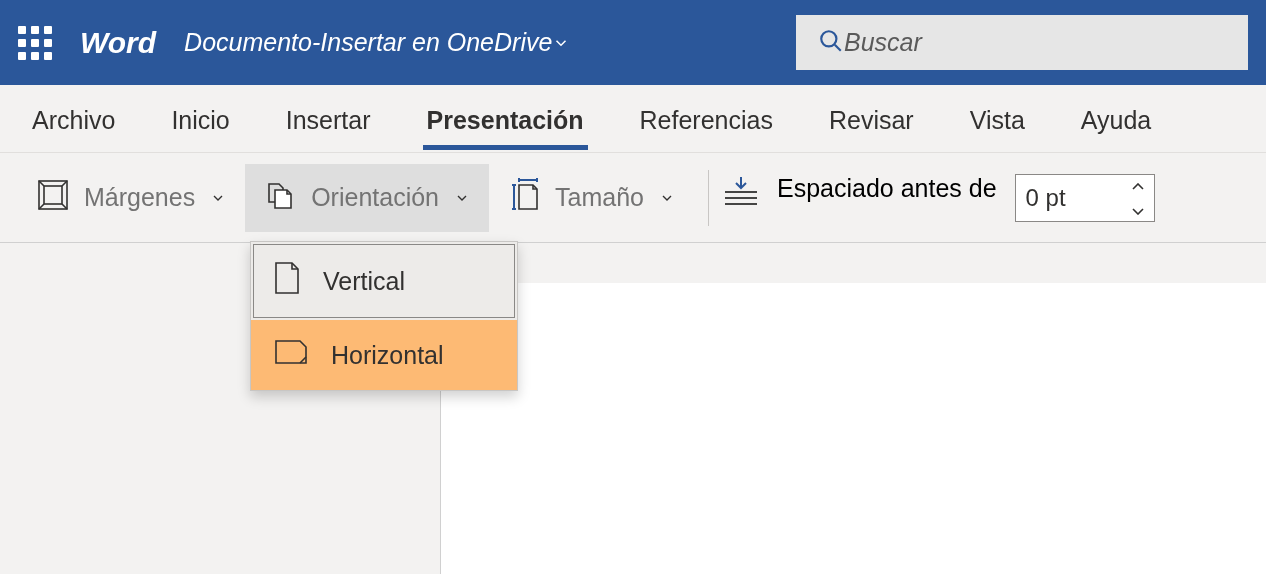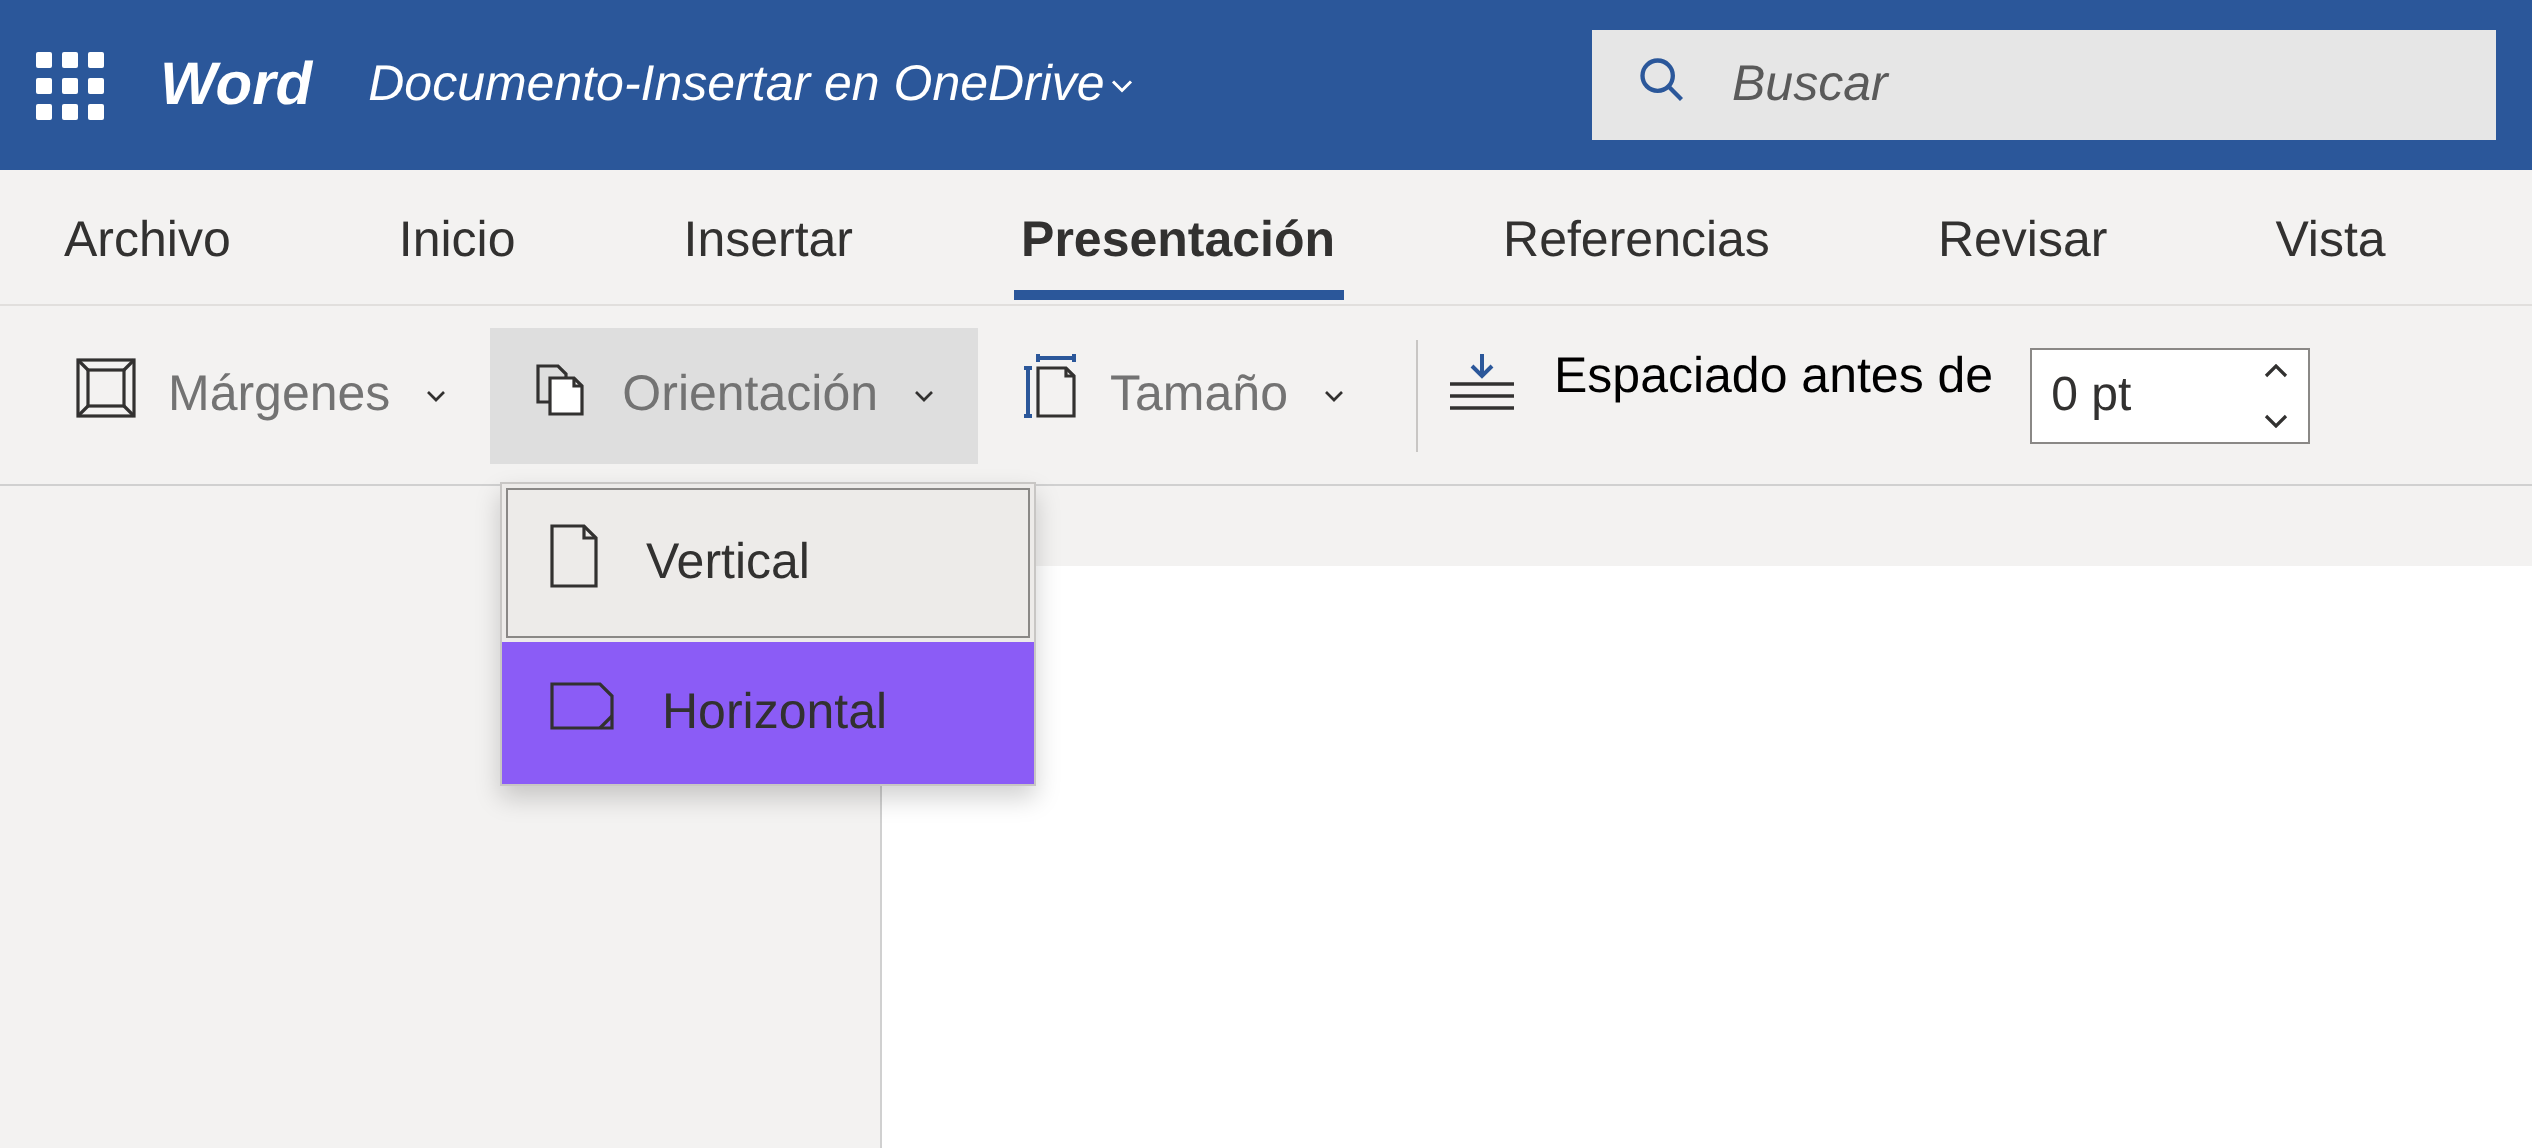--- a/index.html
+++ b/index.html
@@ -52,34 +52,33 @@
       font-size: 18px;
     }
     .search-box {
       margin-left: auto;
       background: #e6e6e6;
       width: 452px;
       height: 55px;
       display: flex;
       align-items: center;
       padding: 0 22px;
-      gap: 22px;
     }
     .search-box svg { flex-shrink: 0; }
     .search-box .placeholder {
       color: #5a5a5a;
       font-size: 25px;
     }
     .tabs {
       height: 68px;
       background: #f3f2f1;
       display: flex;
       align-items: center;
       padding: 0 28px;
-      gap: 76px;
+      gap: 48px;
       border-bottom: 1px solid #e1dfdd;
     }
     .tab {
       font-size: 25px;
       color: #323130;
       padding: 18px 4px 14px 4px;
       cursor: pointer;
       position: relative;
     }
     .tab.active {
@@ -151,21 +150,21 @@
     }
     .spinner .arrows {
       display: flex;
       flex-direction: column;
       gap: 6px;
     }
     .dropdown-menu {
       position: absolute;
       top: 88px;
       left: 250px;
-      background: #8b5cf6;
+      background: #fdba74;
       border: 1px solid #c8c6c4;
       box-shadow: 0 6px 12px rgba(0,0,0,0.18);
       width: 268px;
       z-index: 10;
     }
     .menu-item {
       display: flex;
       align-items: center;
       gap: 22px;
       padding: 18px 22px;

